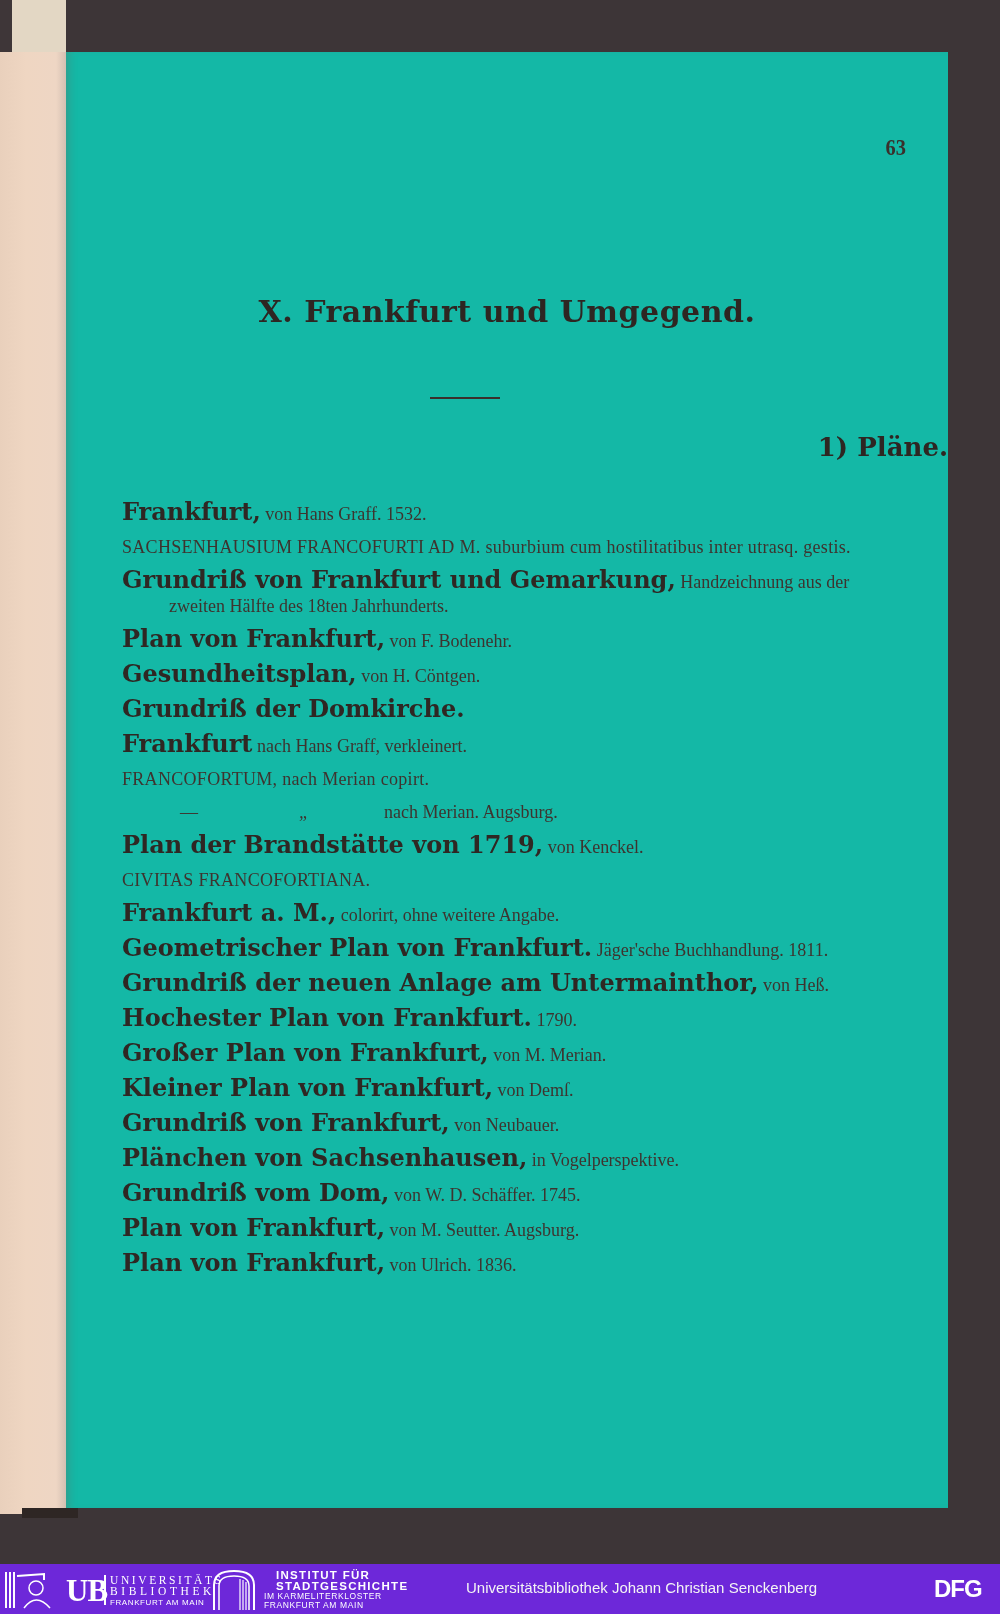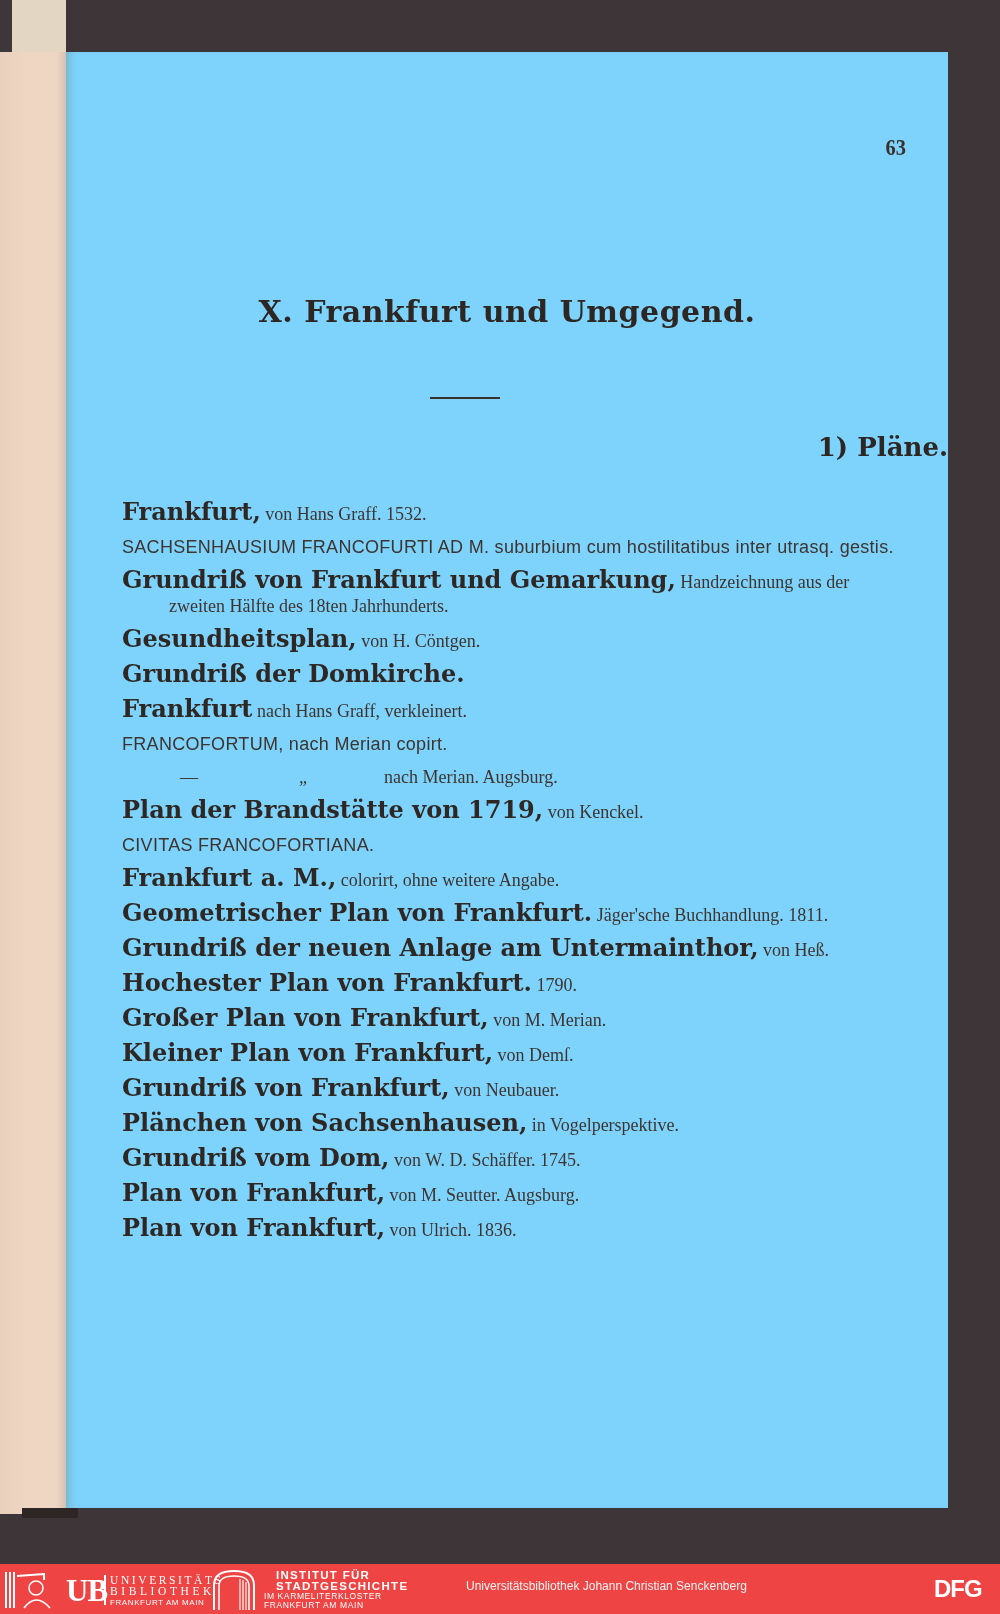--- a/index.html
+++ b/index.html
@@ -14,21 +14,21 @@
     background: linear-gradient(90deg, #e9d0bc 0%, #efd6c2 40%, #eed6c4 85%, #d4c0b2 100%);
   }
   .prev-page-top {
     position: absolute; left: 12px; top: 0; width: 54px; height: 52px;
     background: #e3d7c4;
   }
   .prev-page-left-dark { position: absolute; left: 0; top: 0; width: 12px; height: 52px; background: #3e3638; }
   .prev-bottom-tab { position: absolute; left: 22px; top: 1508px; width: 56px; height: 10px; background: #2e2624; }
   .page {
     position: absolute; left: 66px; top: 52px; width: 882px; height: 1456px;
-    background: #7dd3fc;
+    background: #14b8a6;
     box-shadow: inset 8px 0 10px -6px rgba(120,95,80,0.35);
   }
   .page-number {
     position: absolute; right: 42px; top: 82px;
     font-family: "Liberation Serif", serif; font-weight: bold; font-size: 24px; color: #3a302c;
     transform: scaleX(0.85); transform-origin: right;
   }
   .chapter-title {
     position: absolute; left: 0; right: 0; top: 242px; text-align: center;
     font-family: "DejaVu Serif", serif; font-weight: bold; font-size: 30px; color: #2e2622;
@@ -49,48 +49,48 @@
     font-size: 19px; line-height: 23px; margin-bottom: 9px;
     padding-left: 47px; text-indent: -47px;
   }
   .entry .main {
     font-family: "DejaVu Serif", serif; font-weight: bold; font-size: 24px; color: #2f2723;
   }
   .entry .rest {
     font-family: "Liberation Serif", serif; font-size: 18px; color: #3e342f;
   }
   .entry .rest.latin {
-    font-family: Liberation Sans, sans-serif; font-size: 18px; letter-spacing: 0.3px;
+    font-family: Liberation Serif, serif; font-size: 18px; letter-spacing: 0.3px;
   }
   .entry.latin-only .rest { font-size: 18px; }
   .entry .ditto-dash { display: inline-block; width: 70px; text-align: center; margin-left: 32px; }
   .entry .ditto-mark { display: inline-block; width: 160px; text-align: center; font-style: italic; }
   .entry.ditto { padding-left: 0; text-indent: 0; }
 
   .footer {
     position: absolute; left: 0; top: 1564px; width: 1000px; height: 50px;
-    background: #ef4444; color: #ffffff;
+    background: #6d28d9; color: #ffffff;
     font-family: "Liberation Sans", sans-serif;
   }
   .ub-logo { position: absolute; left: 4px; top: 5px; width: 200px; height: 42px; }
   .ub-logo .ub-letters {
     position: absolute; left: 62px; top: 4px; font-family: "Liberation Serif", serif; font-weight: bold;
     font-size: 31px; color: #ffffff; letter-spacing: -1px;
   }
   .ub-logo .ub-divider { position: absolute; left: 104px; top: 6px; width: 2px; height: 30px; background: #fff; }
   .ub-logo .ub-text { position: absolute; left: 96px; top: 6px; font-family: "Liberation Serif", serif; line-height: 11px; }
   .ub-text .l1 { font-size: 11.5px; letter-spacing: 2.6px; }
   .ub-text .l2 { font-size: 11.5px; letter-spacing: 3.6px; }
   .ub-text .l3 { font-size: 8px; letter-spacing: 0.6px; font-family: "Liberation Sans", sans-serif; }
   .isg-logo { position: absolute; left: 212px; top: 5px; width: 200px; height: 44px; }
   .isg-text { position: absolute; left: 52px; top: 1px; line-height: 11px; }
   .isg-text .l1, .isg-text .l2 { font-weight: bold; font-size: 11.5px; letter-spacing: 1.3px; margin-left: 12px; }
   .isg-text .l3, .isg-text .l4 { font-size: 8.5px; letter-spacing: 0.6px; line-height: 9px; }
   .footer-label {
-    position: absolute; left: 466px; top: 15px; font-size: 12px; color: #f4f4f4;
+    position: absolute; left: 466px; top: 15px; font-size: 15px; color: #f4f4f4;
   }
   .dfg-logo {
     position: absolute; left: 934px; top: 11px; font-family: "Liberation Sans", sans-serif; font-weight: bold;
     font-size: 24px; letter-spacing: -1px; color: #ffffff;
   }
 </style>
 </head>
 <body>
 
 <div class="scan">
@@ -102,20 +102,21 @@
   <div class="page">
     <div class="page-number">63</div>
     <div class="chapter-title">X. Frankfurt und Umgegend.</div>
     <div class="title-rule"></div>
     <div class="section-title">1) Pläne.</div>
 
     <div class="entries">
       <div class="entry"><span class="main">Frankfurt,</span><span class="rest"> von Hans Graff. 1532.</span></div>
       <div class="entry latin-only"><span class="rest latin">SACHSENHAUSIUM FRANCOFURTI AD M. suburbium cum hostilitatibus inter utrasq. gestis.</span></div>
       <div class="entry"><span class="main">Grundriß von Frankfurt und Gemarkung,</span><span class="rest"> Handzeichnung aus der zweiten Hälfte des 18ten Jahrhunderts.</span></div>
+      <div class="entry"><span class="main">Plan von Frankfurt,</span><span class="rest"> von F. Bodenehr.</span></div>
       <div class="entry"><span class="main">Gesundheitsplan,</span><span class="rest"> von H. Cöntgen.</span></div>
       <div class="entry"><span class="main">Grundriß der Domkirche.</span><span class="rest"></span></div>
       <div class="entry"><span class="main">Frankfurt</span><span class="rest"> nach Hans Graff, verkleinert.</span></div>
       <div class="entry latin-only"><span class="rest latin">FRANCOFORTUM, nach Merian copirt.</span></div>
       <div class="entry ditto"><span class="rest ditto-dash">—</span><span class="rest ditto-mark">„</span><span class="rest">nach Merian. Augsburg.</span></div>
       <div class="entry"><span class="main">Plan der Brandstätte von 1719,</span><span class="rest"> von Kenckel.</span></div>
       <div class="entry latin-only"><span class="rest latin">CIVITAS FRANCOFORTIANA.</span></div>
       <div class="entry"><span class="main">Frankfurt a. M.,</span><span class="rest"> colorirt, ohne weitere Angabe.</span></div>
       <div class="entry"><span class="main">Geometrischer Plan von Frankfurt.</span><span class="rest"> Jäger'sche Buchhandlung. 1811.</span></div>
       <div class="entry"><span class="main">Grundriß der neuen Anlage am Untermainthor,</span><span class="rest"> von Heß.</span></div>

